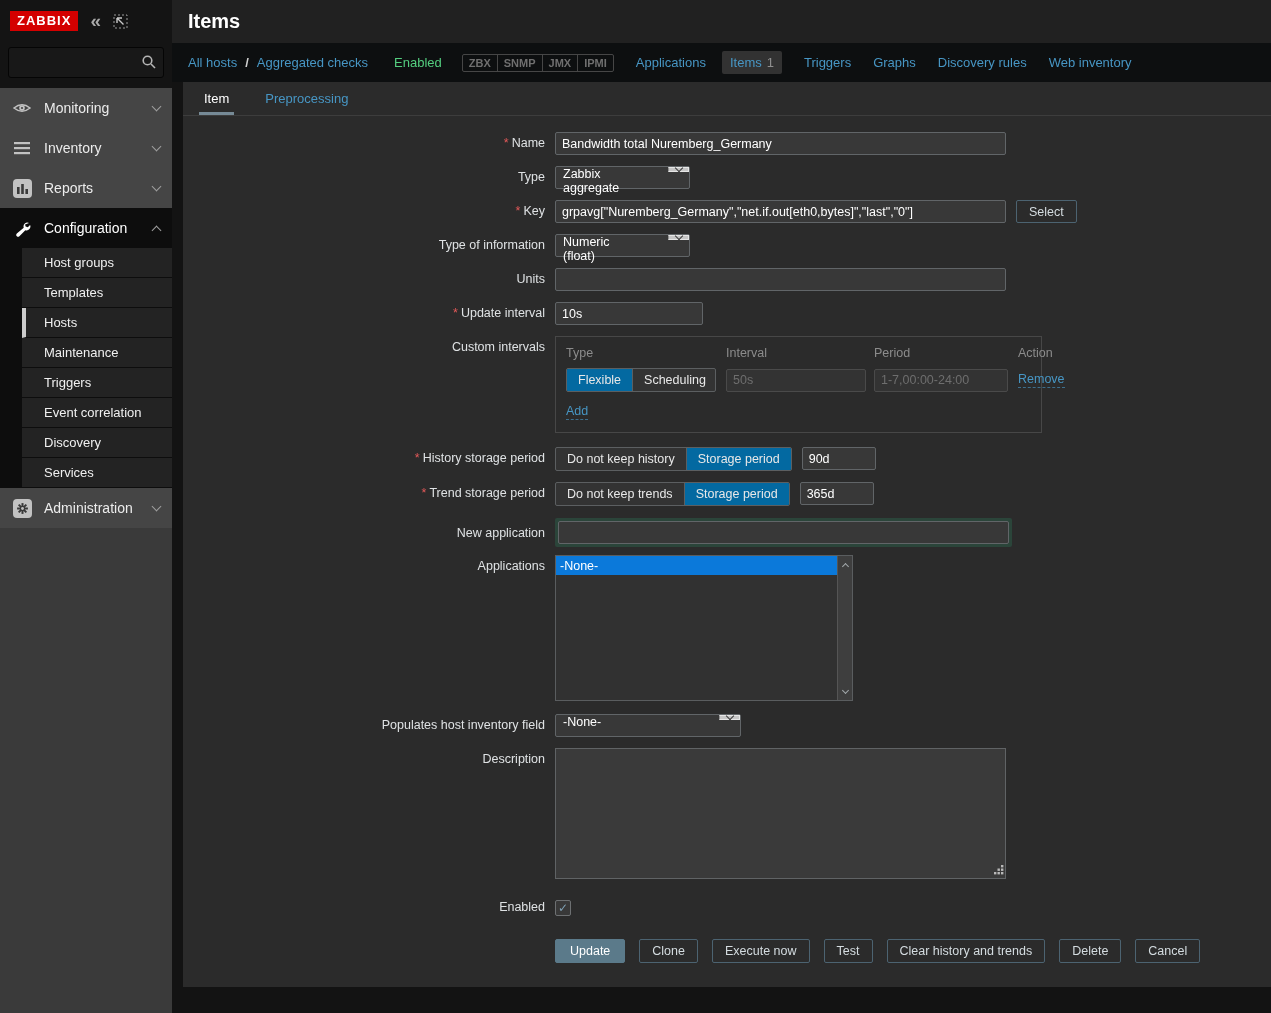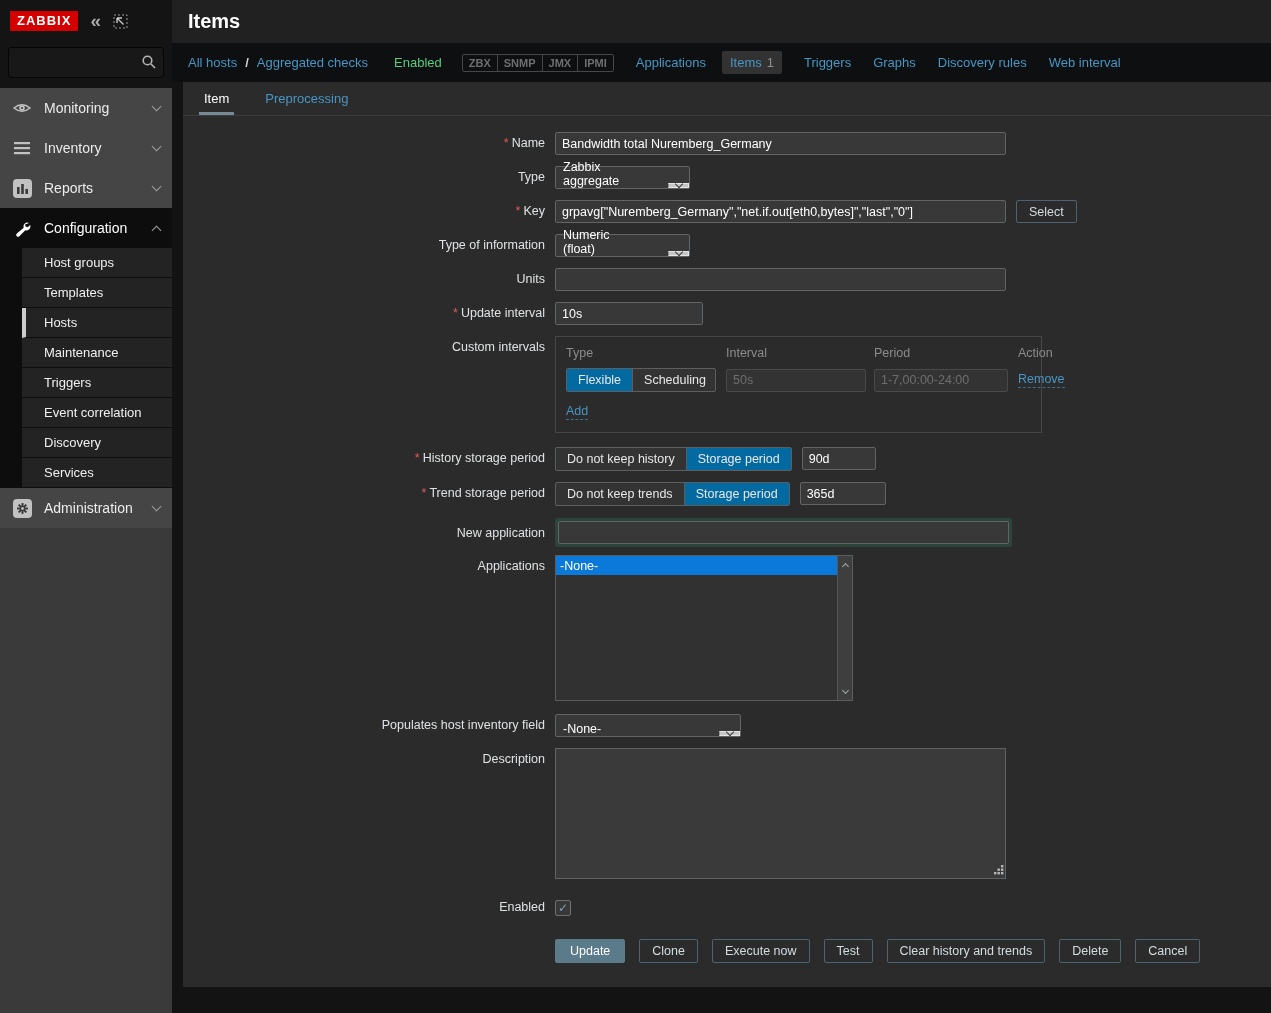--- a/index.html
+++ b/index.html
@@ -54,21 +54,21 @@
 
   .form { padding-top:16px; font-size:12.5px; overflow:hidden; }
   .row { display:flex; margin-bottom:11px; align-items:flex-start; }
   .lbl { width:372px; flex:0 0 372px; text-align:right; padding:4px 10px 0 0; color:#dfe2e4; }
   .req { color:#e45959; margin-right:3px; }
 
   input.txt, .sel { height:23px; background:#383838; border:1px solid #616568; color:#fff; font-size:12.5px; font-family:"Liberation Sans",sans-serif; border-radius:2px; }
   input.txt { padding:0 6px; outline:none; }
   input.txt::placeholder { color:#6e6e6e; }
   .w450 { width:451px; }
-  .sel { display:inline-flex; align-items:flex-end; cursor:pointer;gap:40px; }
+  .sel { display:inline-flex; align-items:flex-start; cursor:pointer;gap:40px; }
   .sel .val { flex:1; display:flex; align-items:center; padding:0 7px; }
   .sel .arrow { width:21px; background:#c6c6c6; border:1px solid #e6e6e6; border-left-color:#8e8e8e; display:flex; align-items:center; justify-content:center; }
   .sel .arrow .chev { border-color:#3a3a3a; width:6px; height:6px; }
 
   .btn { height:24px; border-radius:2px; font-size:12.5px; font-family:"Liberation Sans",sans-serif; cursor:pointer; background:transparent; border:1px solid #4c6371; color:#d4dce0; padding:0 12px; }
   .btn.primary { background:#5b7a8a; border-color:#5b7a8a; color:#fff; padding:0 14px; }
   .btn.inline { height:23px; }
 
   .fieldset { width:487px; border:1px solid #474747; padding:9px 10px 12px; }
   .fs-grid { display:grid; grid-template-columns:150px 138px 134px auto; column-gap:10px; align-items:center; }
@@ -244,21 +244,21 @@
         <span class="badge">JMX</span>
         <span class="badge">IPMI</span>
       </span>
       <span class="crumb-nav crumb-link">Applications</span>
       <span class="crumb-chip">
         <span class="crumb-link">Items</span><span class="cnt">1</span>
       </span>
       <span class="crumb-nav crumb-link">Triggers</span>
       <span class="crumb-nav crumb-link">Graphs</span>
       <span class="crumb-nav crumb-link">Discovery rules</span>
-      <span class="crumb-nav crumb-link">Web interval</span>
+      <span class="crumb-nav crumb-link">Web inventory</span>
     </nav>
 
     <section class="panel">
       <div class="tabs">
         <div class="tab active">Item</div>
         <div class="tab">Preprocessing</div>
       </div>
 
       <div class="form">
 
@@ -333,21 +333,21 @@
           </span>
           <input class="txt" style="width: 74px; margin-left: 10px;" type="text" value="90d">
         </div>
 
         <div class="row" style="margin-bottom:12px">
           <div class="lbl"><span class="req">*</span><span>Trend storage period</span></div>
           <span class="seg">
             <span class="opt">Do not keep trends</span>
             <span class="opt on">Storage period</span>
           </span>
-          <input class="txt" style="width: 86px; margin-left: 10px;" type="text" value="365d">
+          <input class="txt" style="width: 74px; margin-left: 10px;" type="text" value="365d">
         </div>
 
 
         <div class="row" style="margin-bottom:8px">
           <div class="lbl" style="padding-top:8px"><span>New application</span></div>
           <div class="green-wrap">
             <input class="txt" type="text" value="" style="">
           </div>
         </div>
 

